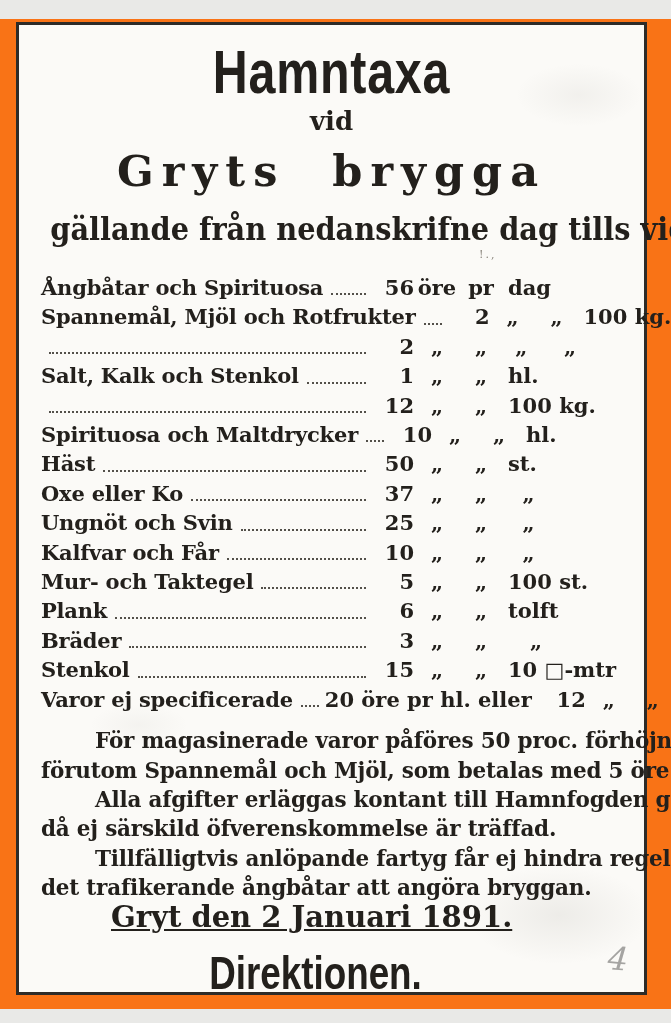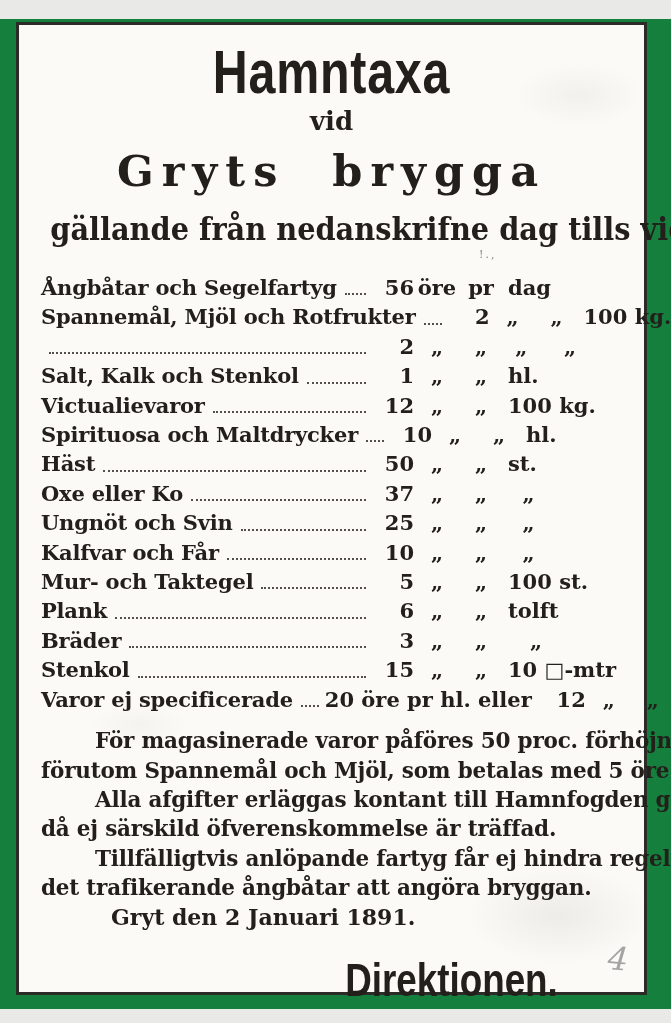--- a/index.html
+++ b/index.html
@@ -1,17 +1,17 @@
 <!DOCTYPE html>
 <html><head>
 <meta charset="utf-8">
 <style>
   html,body{margin:0;padding:0;background:#ffffff;}
   body{width:671px;height:1023px;overflow:hidden;font-family:"DejaVu Serif",serif;}
-  .scan{position:relative;width:671px;height:1023px;background:#15803d;color:#23201c;}
+  .scan{position:relative;width:671px;height:1023px;background:#f97316;color:#23201c;}
   .strip{position:absolute;left:0;width:100%;background:#e9e9e7;}
   .strip.top{top:0;height:19px;}
   .strip.bottom{bottom:0;height:14px;}
 
   .poster{position:absolute;left:16px;top:22px;width:631px;height:973px;box-sizing:border-box;
     border:3px solid #2d2b28;
     background:
       radial-gradient(ellipse 130px 70px at 540px 890px, rgba(115,110,100,.10), transparent 70%),
       radial-gradient(ellipse 90px 45px at 560px 70px, rgba(115,110,100,.07), transparent 70%),
       radial-gradient(ellipse 70px 30px at 120px 700px, rgba(115,110,100,.05), transparent 70%),
@@ -35,24 +35,24 @@
   .mid{margin-right:12px;}
   .num{flex:0 0 42px;text-align:right;}
   .c1{flex:0 0 46px;text-align:center;}
   .c2{flex:0 0 42px;text-align:center;}
   .unit{flex:0 0 118px;padding-left:6px;white-space:pre;text-align:left;}
 
   
   .notes{margin:12px 16px 0 22px;font-size:21.5px;font-weight:700;line-height:29.4px;}
   .nline{margin:0;white-space:nowrap;letter-spacing:-0.2px;}
   .nline.first{text-indent:54px;}
-  .dateline{margin:0 0 4px 22px;text-indent:70px;font-size:22px;font-weight:700;line-height:29.4px;}
-
-  
-  .sigrow{display:flex;justify-content:flex-end;padding-right:86px;margin-top:23px;}
+  .dateline{margin:0 0 4px 22px;text-indent:70px;font-size:29px;font-weight:700;line-height:29.4px;text-decoration:underline;}
+
+  
+  .sigrow{display:flex;justify-content:center;padding-right:86px;margin-top:16px;}
   .sig{font-family:"Liberation Sans",sans-serif;font-weight:900;font-size:46px;line-height:50px;
     transform:scaleX(.80);transform-origin:right center;}
   .pencil{position:absolute;right:16px;bottom:14px;font-size:32px;color:#a5a4a2;font-style:italic;
     font-family:"DejaVu Serif",serif;transform:rotate(5deg);}
 </style>
 </head>
 <body>
 
 <div class="scan">
   <div class="strip top"></div>
@@ -61,21 +61,21 @@
     <header>
       <h1 class="h-title">Hamntaxa</h1>
       <div class="vid">vid</div>
       <div class="loc">Gryts brygga</div>
       <div class="tagline">gällande från nedanskrifne dag tills vidare</div>
       <div class="artifact">!.,</div>
     </header>
 
     <main class="tariff">
       <div class="row">
-        <span class="lbl">Ångbåtar och Segelfartyg</span>
+        <span class="lbl">Ångbåtar och Spirituosa</span>
         <span class="leader"></span>
         <span class="num">56</span>
         <span class="c1">öre</span>
         <span class="c2">pr</span>
         <span class="unit">dag</span>
       </div>
       <div class="row">
         <span class="lbl">Spannemål, Mjöl och Rotfrukter</span>
         <span class="leader"></span>
         <span class="num">2</span>
@@ -92,21 +92,20 @@
       </div>
       <div class="row">
         <span class="lbl">Salt, Kalk och Stenkol</span>
         <span class="leader"></span>
         <span class="num">1</span>
         <span class="c1">„</span>
         <span class="c2">„</span>
         <span class="unit">hl.</span>
       </div>
       <div class="row">
-        <span class="lbl">Victualievaror</span>
         <span class="leader"></span>
         <span class="num">12</span>
         <span class="c1">„</span>
         <span class="c2">„</span>
         <span class="unit">100 kg.</span>
       </div>
       <div class="row">
         <span class="lbl">Spirituosa och Maltdrycker</span>
         <span class="leader"></span>
         <span class="num">10</span>

